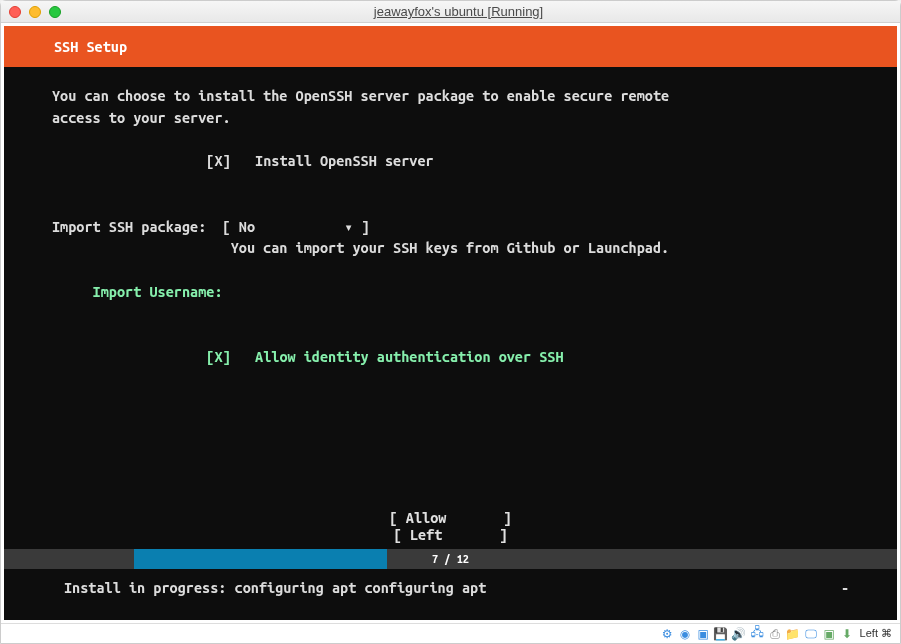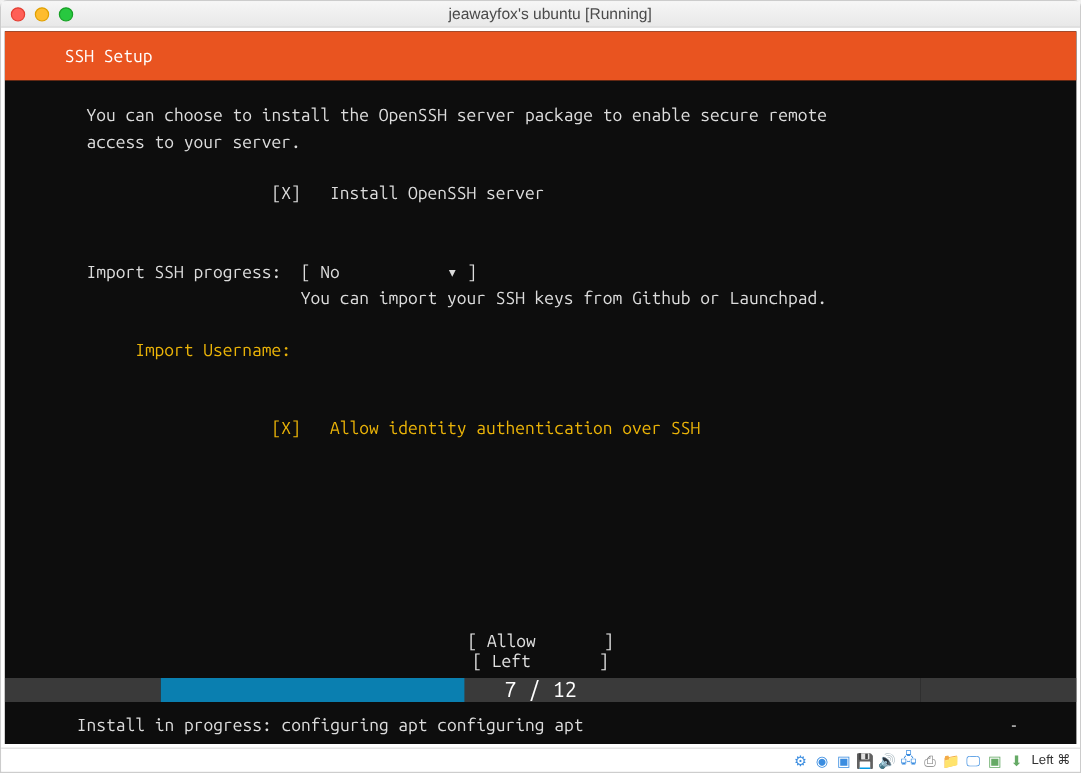--- a/index.html
+++ b/index.html
@@ -47,27 +47,29 @@
     .tl-min { background: #febc2e; border: 0.5px solid #e0a000; }
     .tl-max { background: #28c840; border: 0.5px solid #17a025; }
     .window-title {
       position: absolute;
       left: 16px;
       right: 0;
       text-align: center;
       font-size: 13px;
       color: #4a4a4a;
       pointer-events: none;
+      text-decoration: underline;
     }
     .content-area {
       flex: 1;
       background: #fff;
       padding: 3px;
       display: flex;
       flex-direction: column;
+      font-weight: bold;
     }
     .terminal {
       flex: 1;
       background: #0d0d0d;
       font-family: "Ubuntu Mono", "Courier New", monospace;
       font-size: 14.5px;
       color: #e0e0e0;
       position: relative;
       display: flex;
       flex-direction: column;
@@ -78,24 +80,23 @@
       color: #ffffff;
       padding: 12px 0 12px 50px;
       font-family: "Ubuntu Mono", "Courier New", monospace;
     }
     .installer-body {
       flex: 1;
       padding: 18px 28px 0 48px;
       color: #dcdcdc;
       line-height: 1.5;
       white-space: pre;
-      margin-left: 20px;
     }
     .dimmed {
-      color: #eab308;
+      color: #86efac;
     }
     .nav-buttons {
       text-align: center;
       white-space: pre;
       padding-bottom: 6px;
     }
     .progress-row {
       display: flex;
       align-items: stretch;
       height: 20px;
@@ -117,24 +118,24 @@
       background: #0a7fb0;
     }
     .progress-text {
       position: absolute;
       left: 0; right: 0; top: 0; bottom: 0;
       display: flex;
       align-items: center;
       justify-content: center;
       color: #ffffff;
       font-family: "Ubuntu Mono", "Courier New", monospace;
-      font-size: 18px;
+      font-size: 11px;
     }
     .status-line {
-      padding: 10px 48px 8px 60px;
+      padding: 10px 48px 24px 60px;
       display: flex;
       justify-content: space-between;
       font-family: "Ubuntu Mono", "Courier New", monospace;
       color: #dcdcdc;
     }
     .vm-statusbar {
       height: 20px;
       background: #ffffff;
       border-top: 1px solid #ddd;
       display: flex;
@@ -186,21 +187,21 @@
     <div class="terminal">
 
       <div class="installer-header">SSH Setup</div>
 
       <div class="installer-body"><span>You can choose to install the OpenSSH server package to enable secure remote
 access to your server.</span>
 
                    <span><span>[X]</span>   <span>Install OpenSSH server</span></span>
 
 
-<span>Import SSH progress:</span>  <span><span>[ </span><span>No</span>           <span>▾</span><span> ]</span></span>
+<span>Import SSH package:</span>  <span><span>[ </span><span>No</span>           <span>▾</span><span> ]</span></span>
                       <span>You can import your SSH keys from Github or Launchpad.</span>
 
      <span class="dimmed">Import Username:</span>
 
 
                    <span class="dimmed"><span>[X]</span>   <span>Allow identity authentication over SSH</span></span>
 </div>
 
       <div class="nav-buttons"><span><span>[ </span><span>Allow</span><span>       ]</span></span>
 <span><span>[ </span><span>Left</span><span>       ]</span></span></div>

